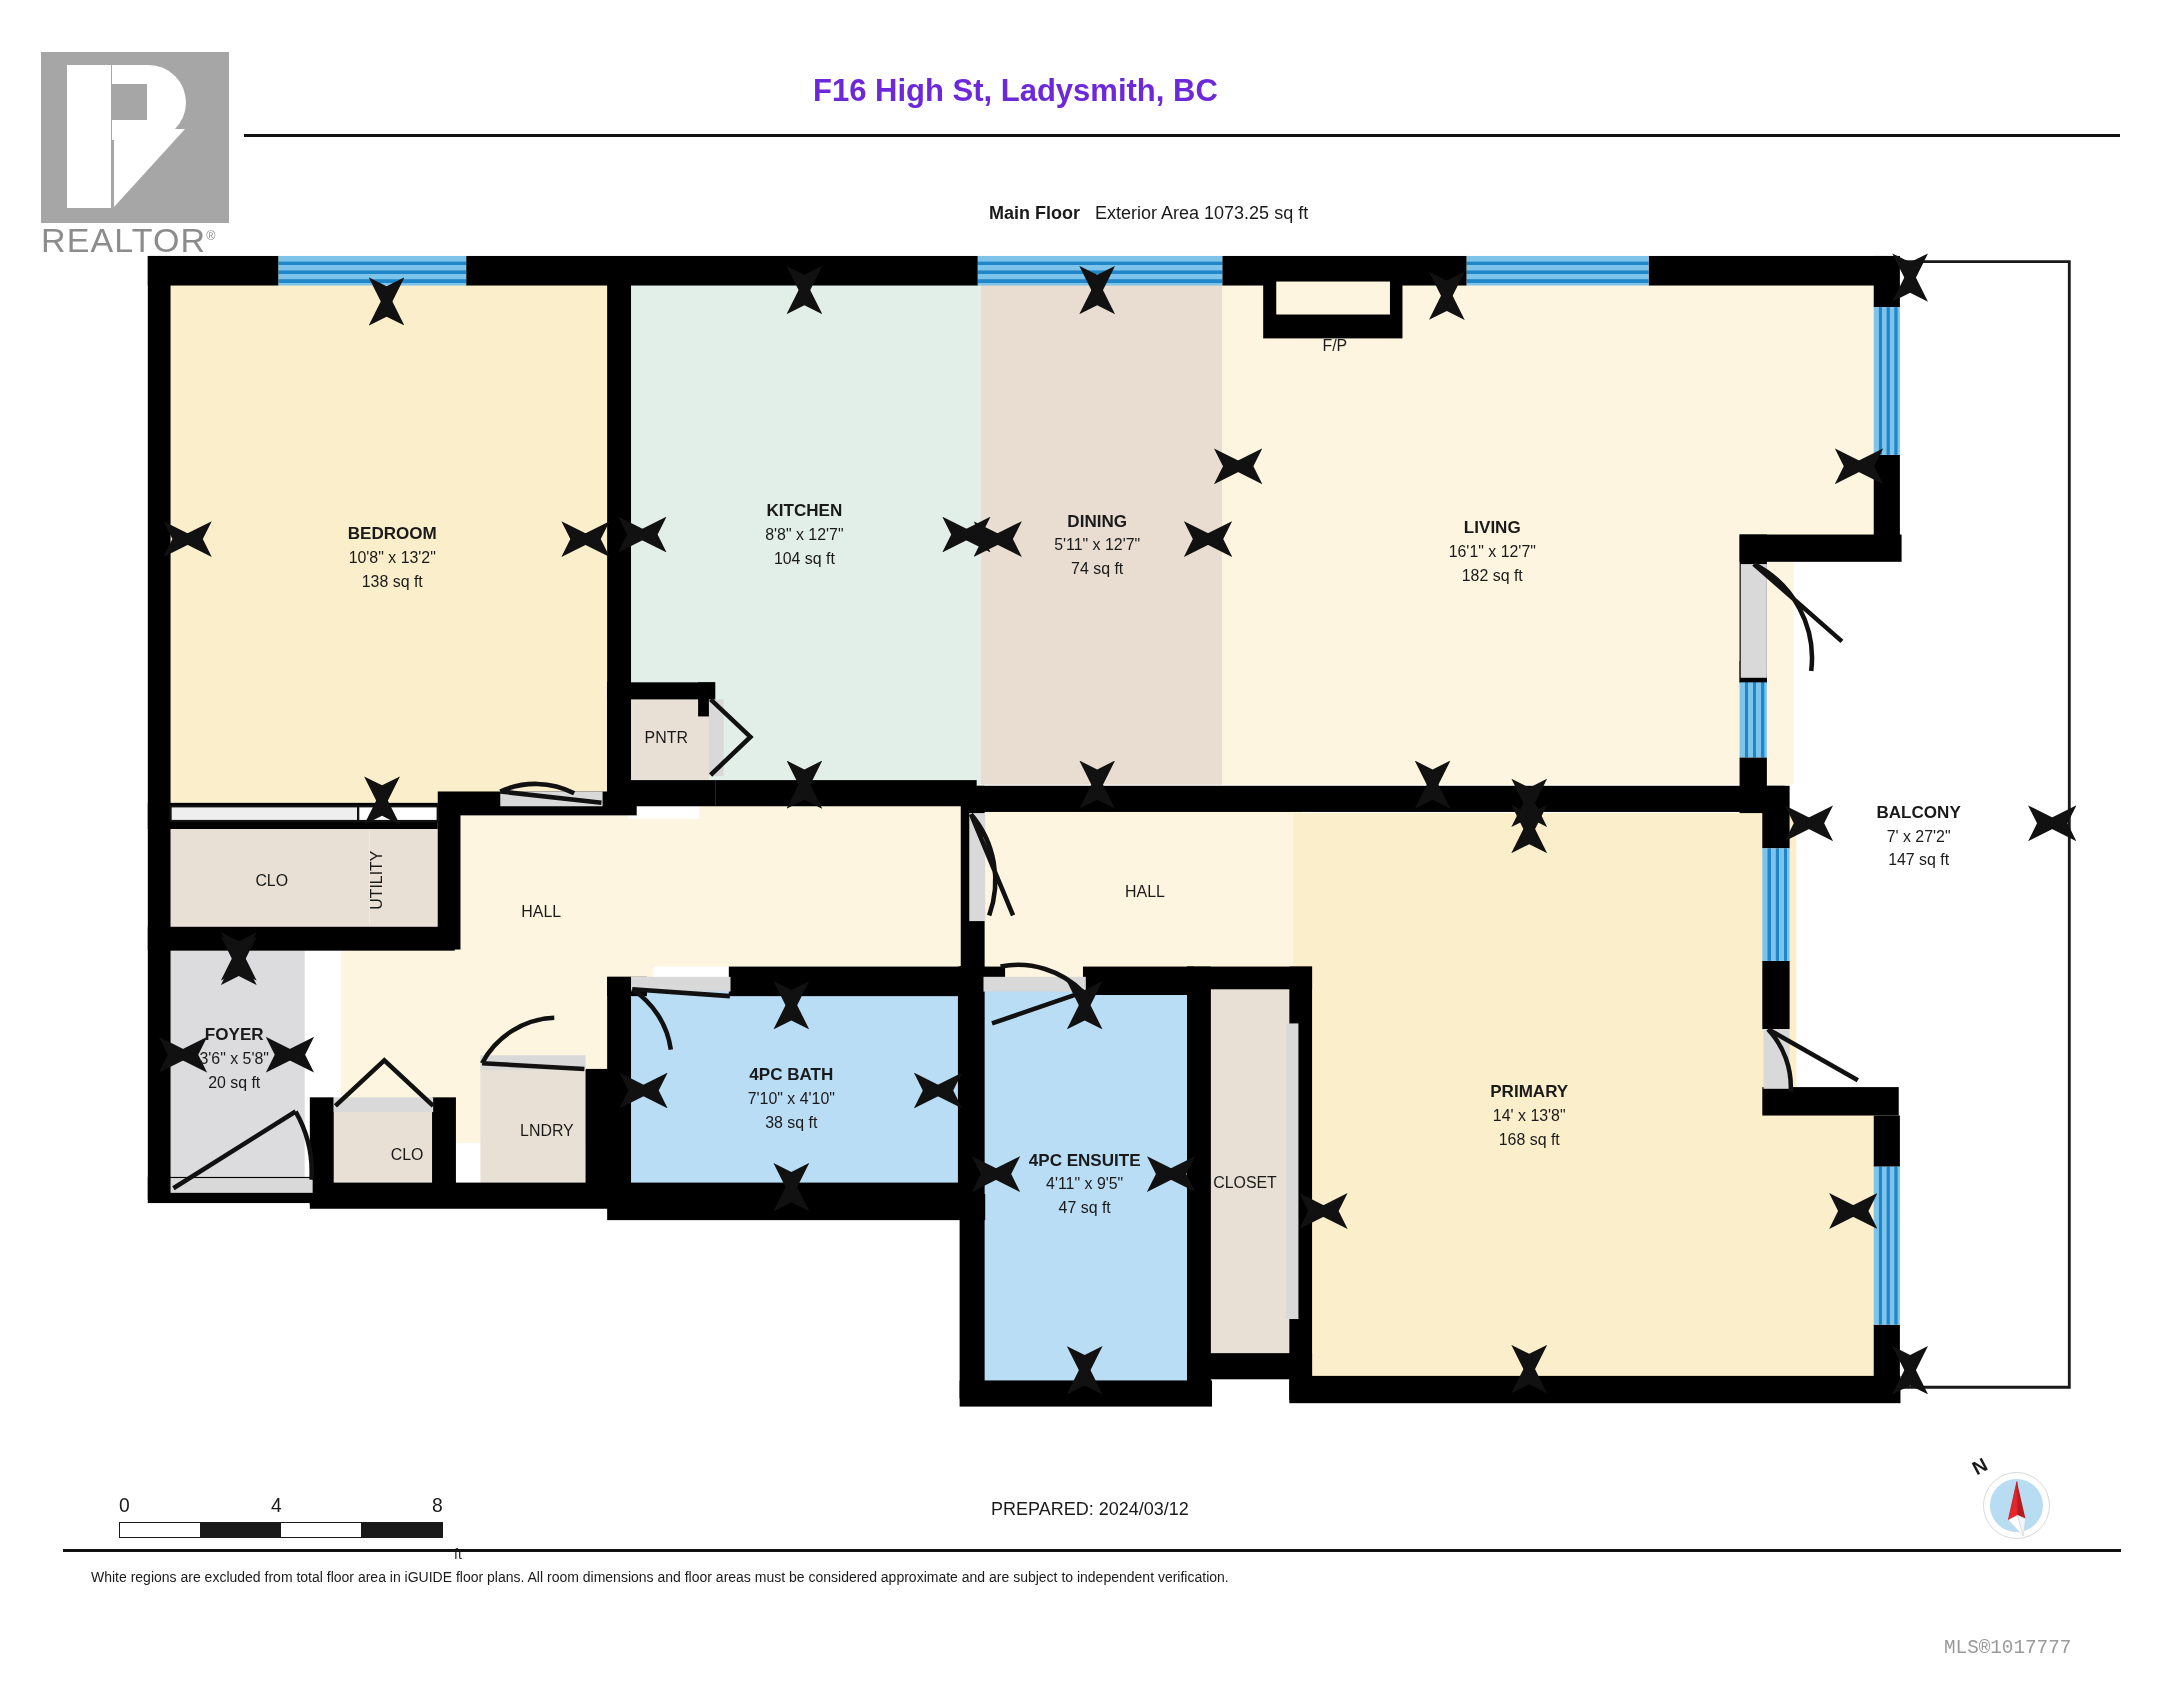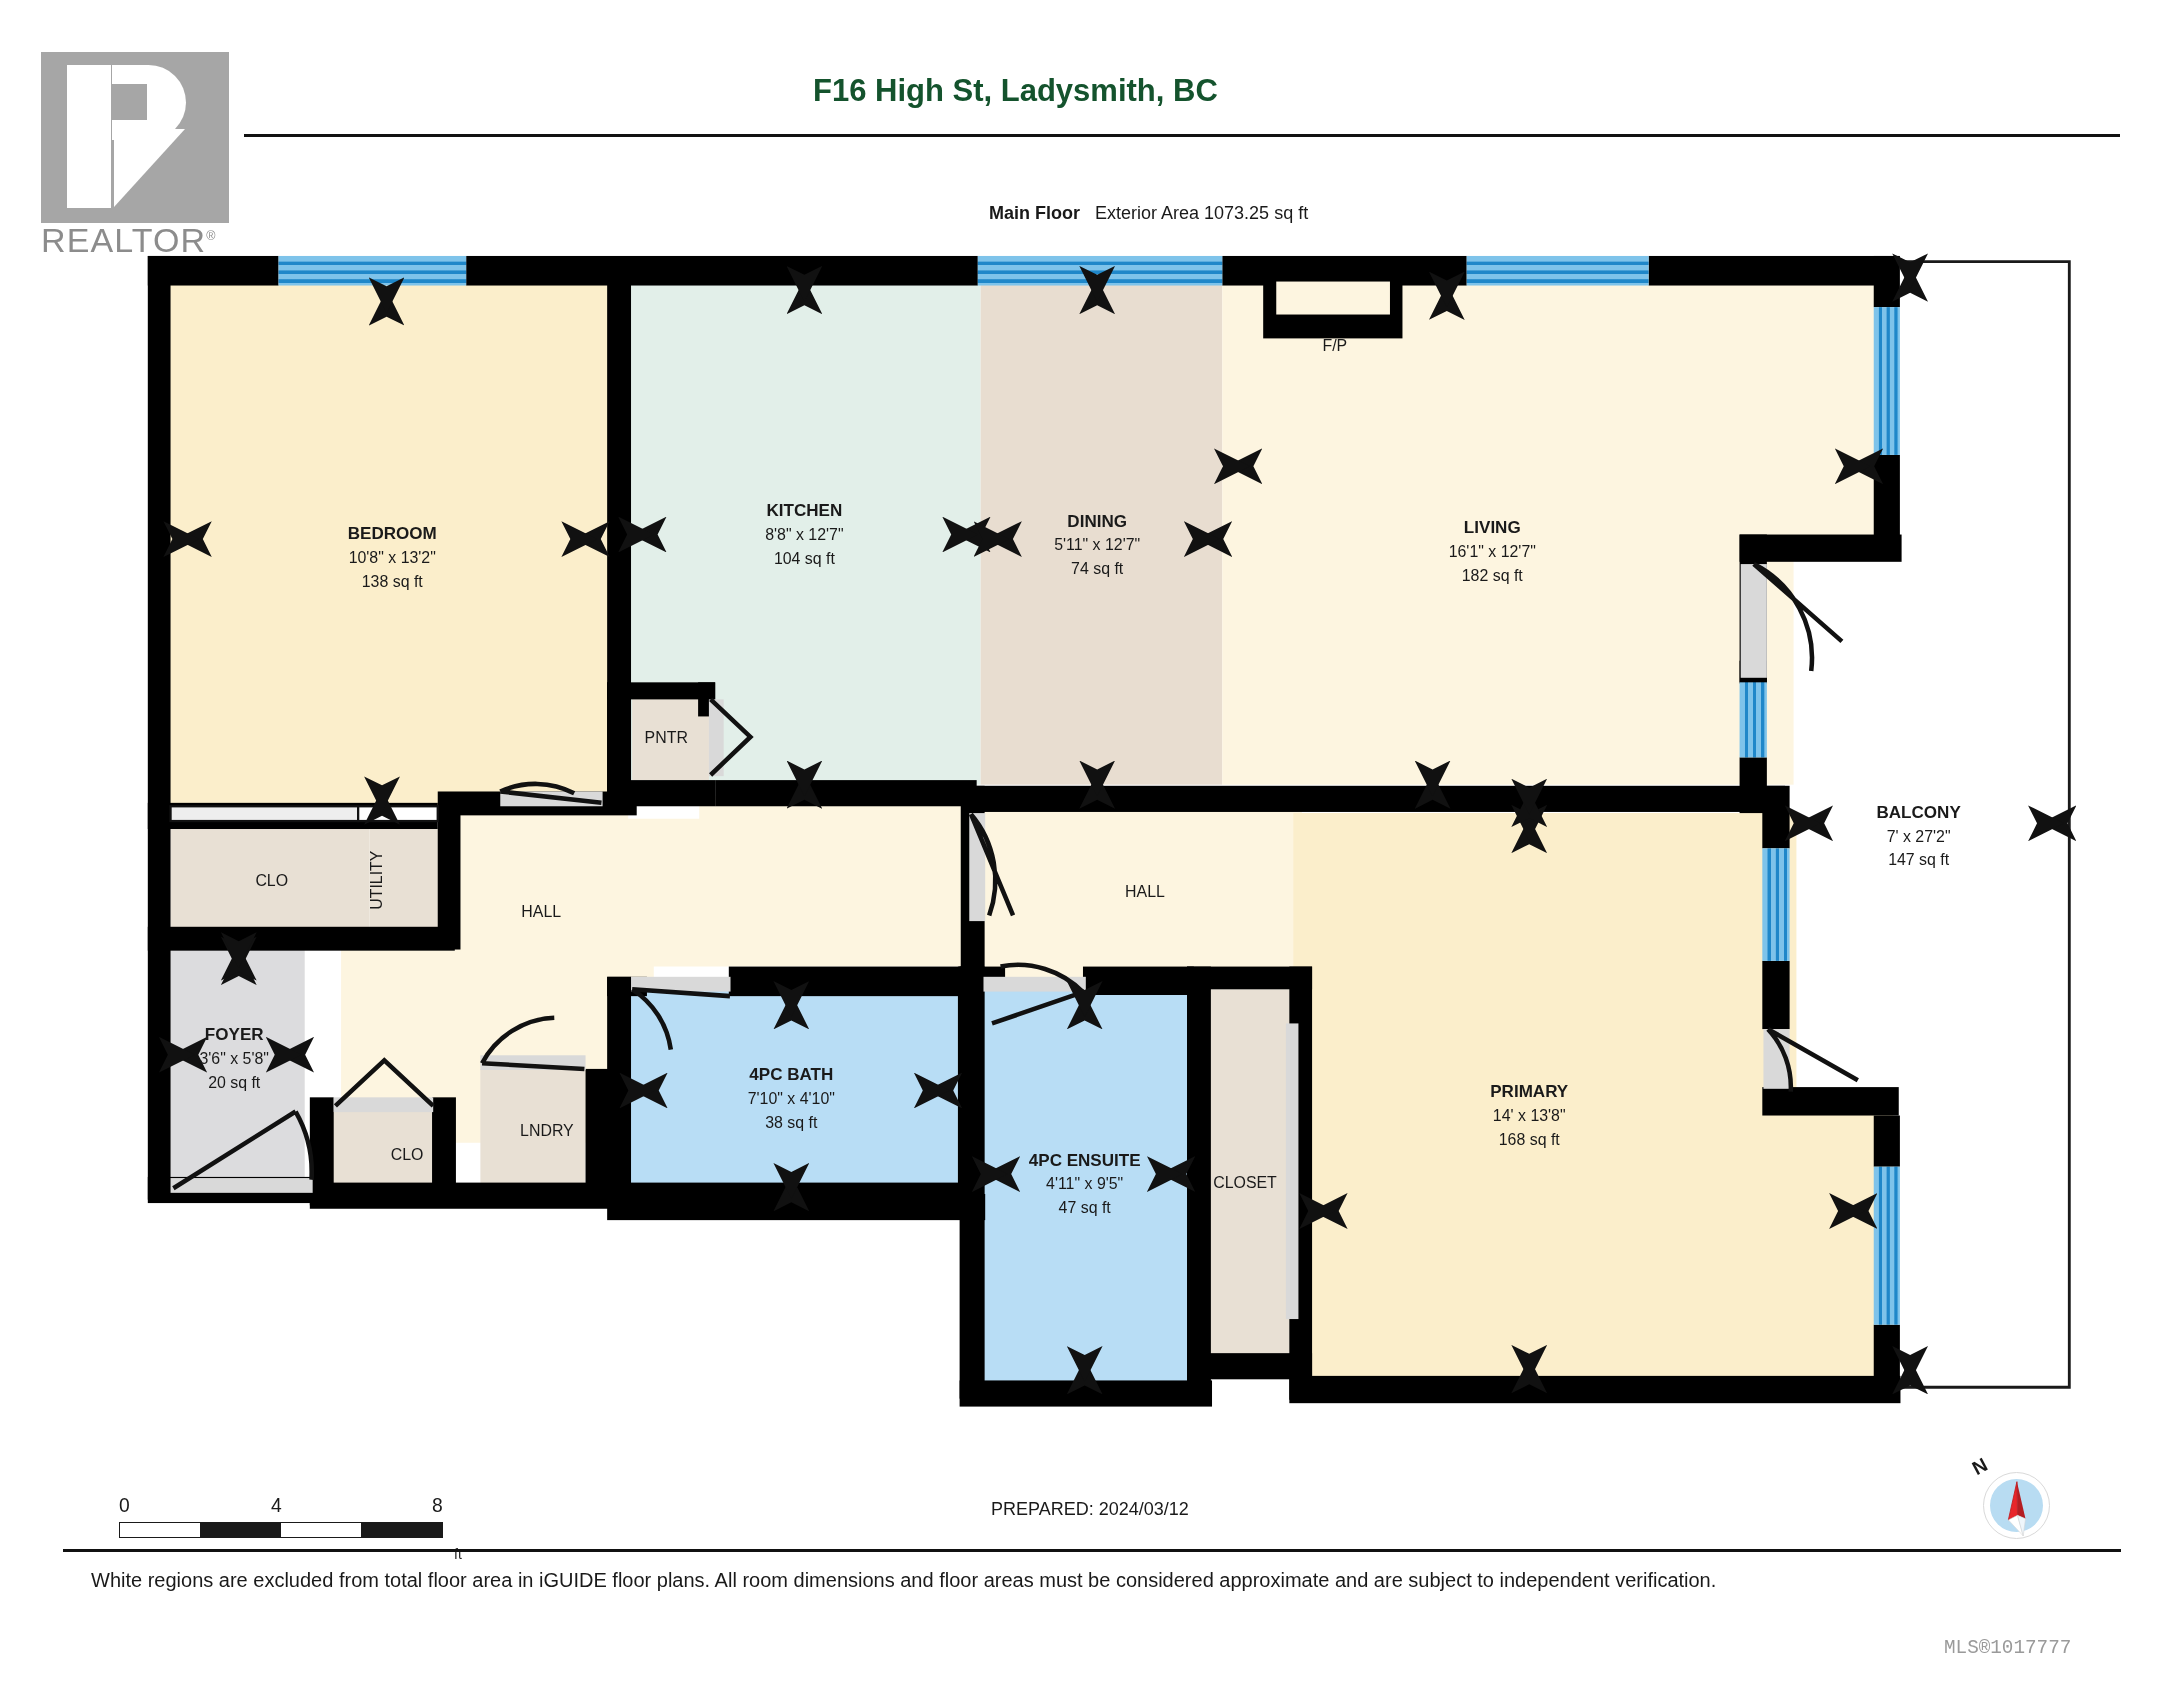--- a/index.html
+++ b/index.html
@@ -12,21 +12,21 @@
   #realtor-logo .rbox .stem{position:absolute;left:26px;top:12.5px;width:44px;height:143px;background:#ffffff;}
   #realtor-logo .rbox .bowl{position:absolute;left:71px;top:12.5px;width:74px;height:75px;
         background:#ffffff;border-radius:0 38px 38px 0;}
   #realtor-logo .rbox .bowlhole{position:absolute;left:71px;top:32px;width:35px;height:36px;background:#a6a6a6;}
   #realtor-logo .rbox .leg{position:absolute;left:73px;top:77px;width:0;height:0;
         border-left:71px solid #ffffff;border-bottom:78px solid transparent;}
   #realtor-logo .rtext{position:absolute;left:0;top:171px;width:188px;font-size:34px;letter-spacing:1.1px;
         color:#8c8c8c;font-weight:400;line-height:1;}
   #realtor-logo .rtext sup{font-size:12.5px;vertical-align:super;}
 
-  #title{position:absolute;left:813px;top:73px;font-size:31px;font-weight:bold;color:#14532d;white-space:nowrap;}
+  #title{position:absolute;left:813px;top:73px;font-size:31px;font-weight:bold;color:#6d28d9;white-space:nowrap;}
   #title-rule{position:absolute;left:244px;top:134px;width:1876px;height:2.8px;background:#111;}
   #subtitle{position:absolute;left:989px;top:156px;font-size:18px;white-space:nowrap;margin-top:47px;}
   #subtitle b{font-weight:bold;}
 
   
   #plan{position:absolute;left:0;top:0;width:2183px;height:1687px;}
 
   
   #scalebar{position:absolute;left:119px;top:1495px;width:335px;height:57px;}
   #scalebar .ticks{position:absolute;left:0;top:0;width:335px;height:24px;font-size:19.3px;}
@@ -38,21 +38,21 @@
   #prepared{position:absolute;left:991px;top:1499px;font-size:18px;white-space:nowrap;}
 
   #compass{position:absolute;left:1973px;top:1456px;width:97px;height:97px;}
   #compass .ring{position:absolute;left:10.2px;top:16px;width:67px;height:67px;border-radius:50%;
         border:1.7px solid #d9d9d9;background:#ffffff;box-sizing:border-box;}
   #compass .disc{position:absolute;left:17px;top:23px;width:53px;height:53px;border-radius:50%;background:#b8dcf2;}
   #compass .nlabel{position:absolute;left:0px;top:0px;font-size:19.3px;font-weight:bold;
         transform:rotate(-28deg);color:#1a1a1a;}
 
   #footer-rule{position:absolute;left:63px;top:1549px;width:2058px;height:2.8px;background:#111;}
-  #disclaimer{position:absolute;left:91px;top:1569px;font-size:20px;white-space:nowrap;}
+  #disclaimer{position:absolute;left:91px;top:1569px;font-size:14px;white-space:nowrap;}
   #mls{position:absolute;left:1944px;top:1637px;font-size:19.3px;color:#9a9a9a;white-space:nowrap;font-family:Liberation Mono, monospace;}
 </style>
 </head>
 <body>
 
 <div id="realtor-logo">
   <div class="rbox">
     <div class="stem"></div>
     <div class="bowl"></div>
     <div class="bowlhole"></div>

